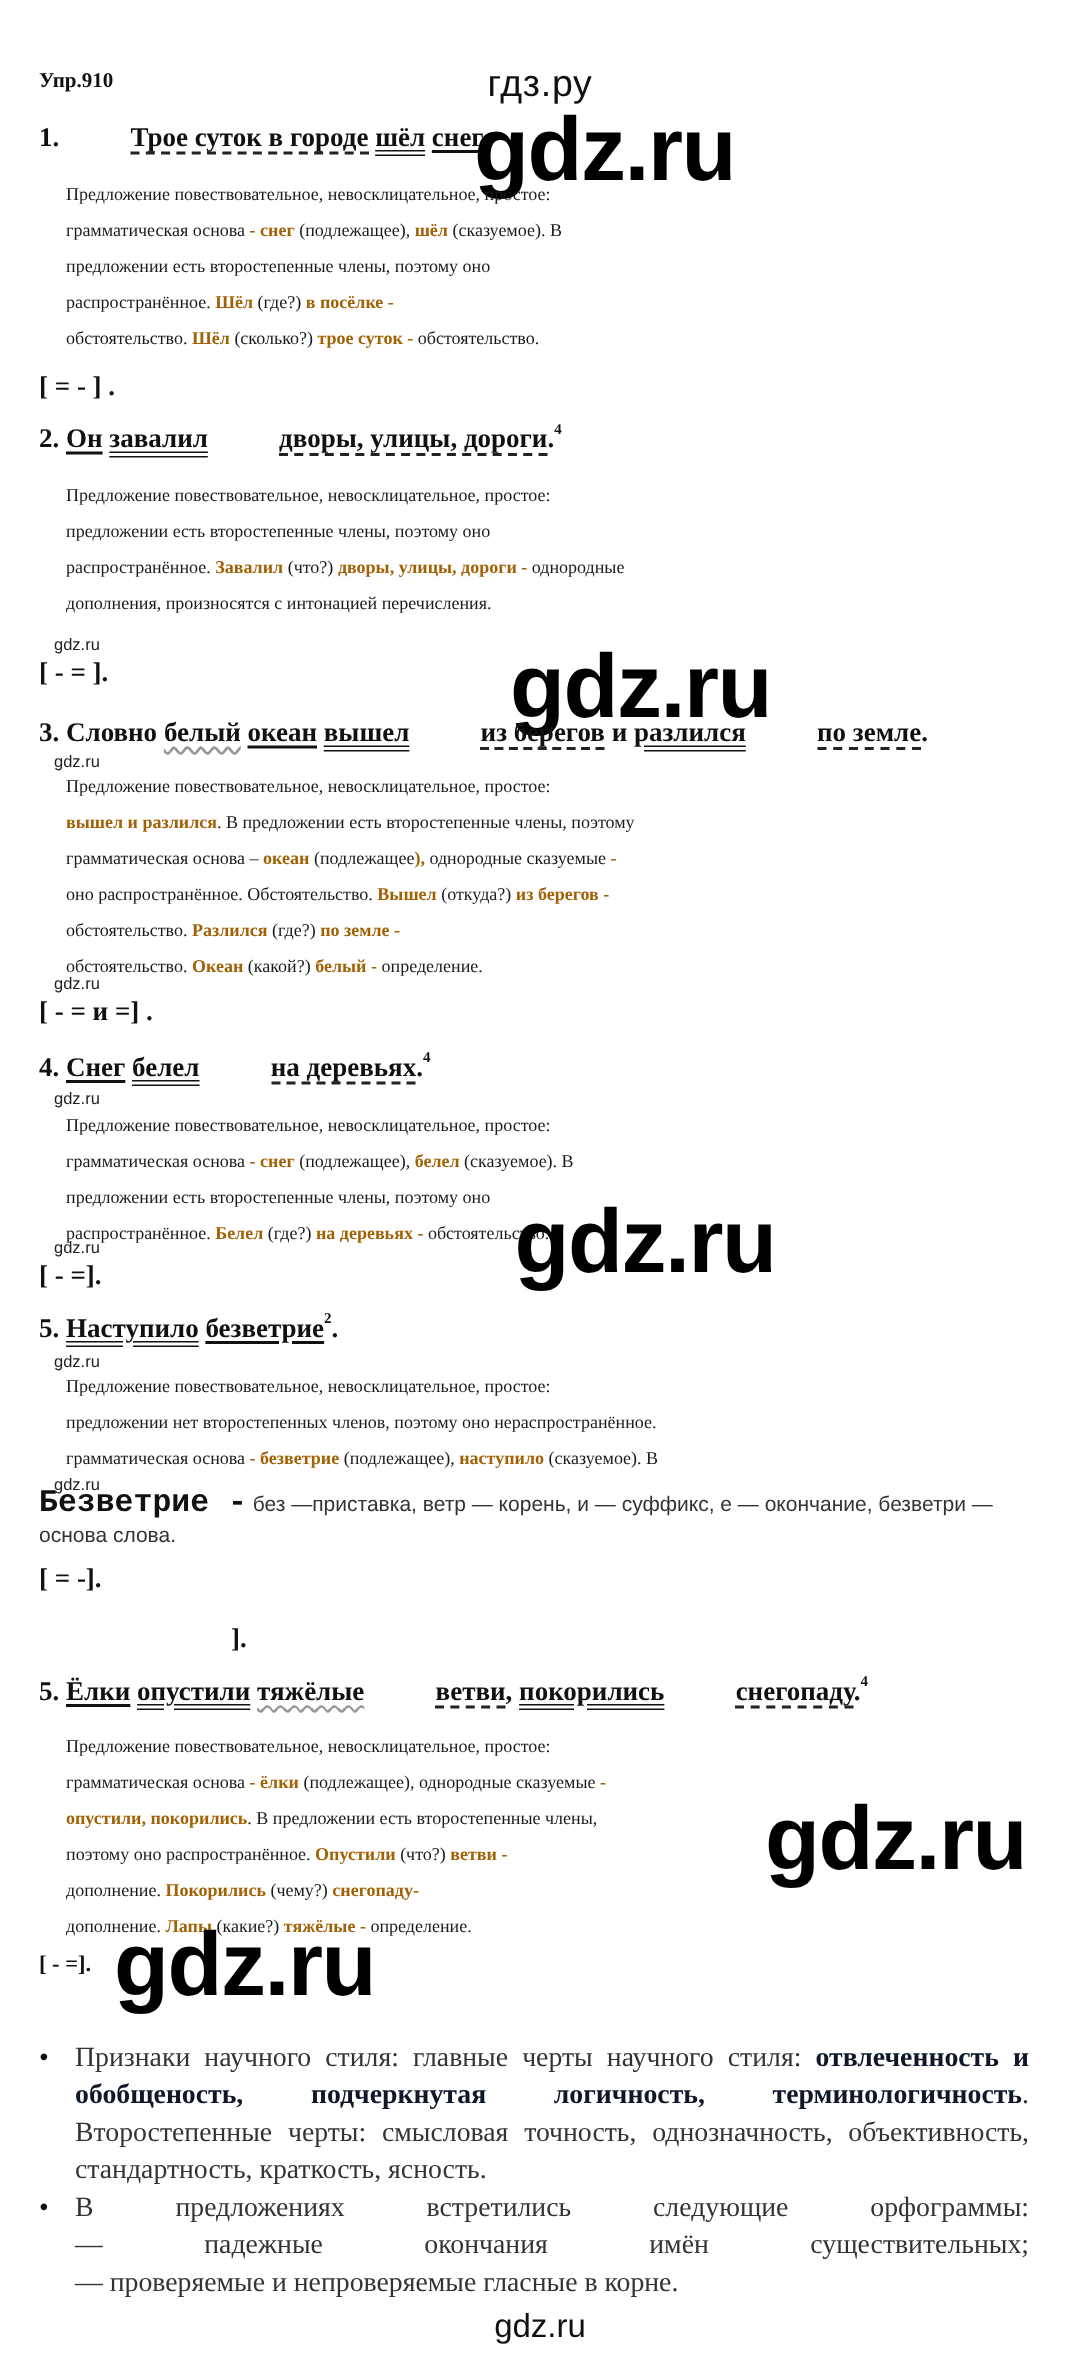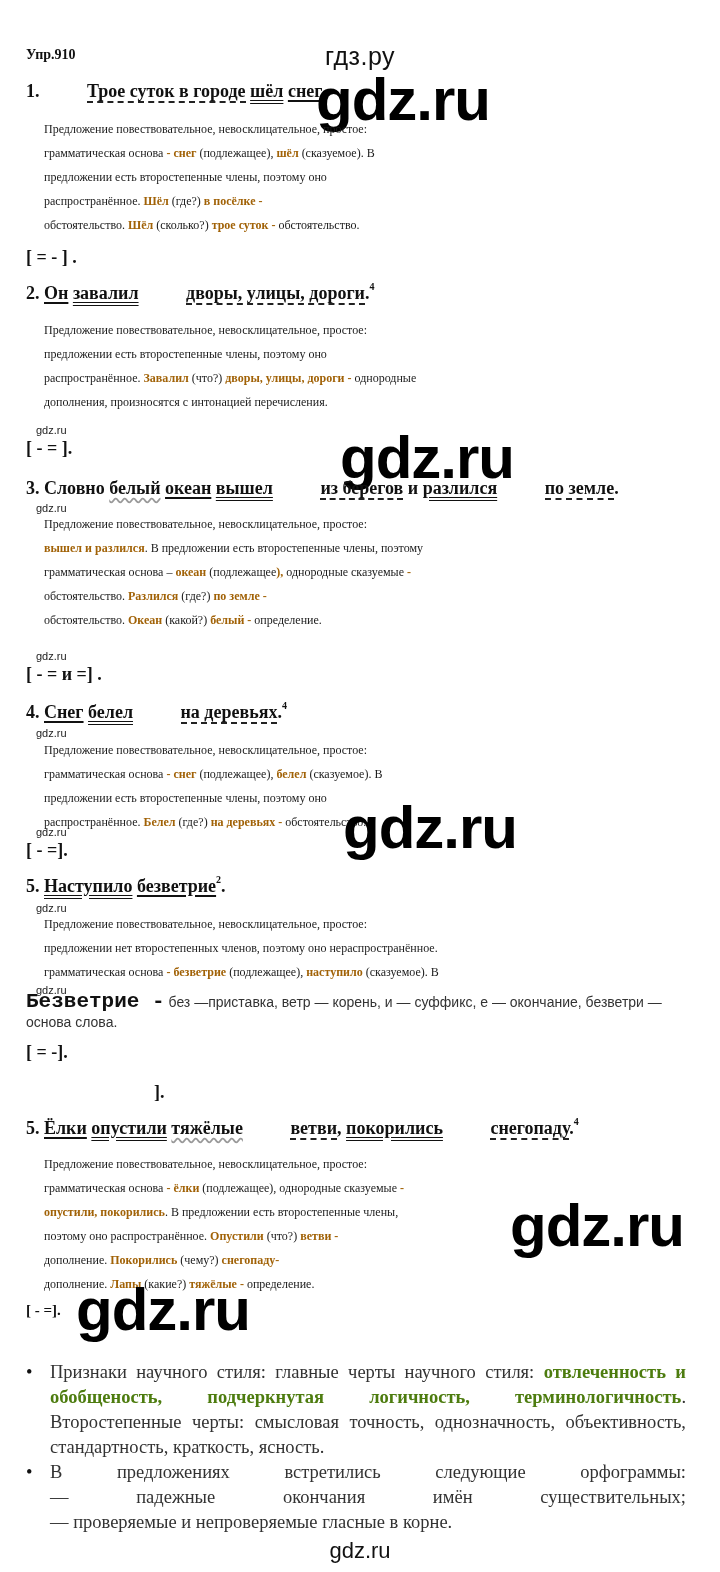--- a/index.html
+++ b/index.html
@@ -48,21 +48,21 @@
     font-family: "Liberation Sans", sans-serif; font-size: 22px; color: #111;
   }
   .bullets {
     position: absolute; left: 26px; top: 1360px; width: 660px;
     font-size: 18.5px; line-height: 25px; color: #333;
   }
   .bullets .item { position: relative; padding-left: 24px; text-align: justify; }
   .bullets .item::before {
     content: "•"; position: absolute; left: 0; top: 0; color: #111;
   }
-  .bullets b { color: #4d7c0f; }
+  .bullets b { color: #0f172a; }
   .line-j { display: block; text-align: justify; text-align-last: justify; }
 </style>
 </head>
 <body>
 
 <div class="site-header">гдз.ру</div>
 <div class="ex-title">Упр.910</div>
 
 <div class="sent" style="top:81px">
   <span>1.</span>
@@ -106,20 +106,21 @@
   <span class="ud">из берегов</span>
   <span>и</span>
   <span class="u2">разлился</span>
   <span class="ud">по земле</span><span>.</span>
 </div>
 <div class="wm-small" style="left:36px;top:502px">gdz.ru</div>
 <div class="para" style="top:512px">
   <div>Предложение повествовательное, невосклицательное, простое:</div>
   <div><span> </span><b>вышел и разлился</b><span>. В предложении есть второстепенные члены, поэтому</span></div>
   <div><span>грамматическая основа – </span><b>океан</b><span> (подлежащее</span><b>),</b><span> однородные сказуемые </span><b>-</b></div>
+  <div><span>оно распространённое. Обстоятельство. </span><b>Вышел</b><span> (откуда?) </span><b>из берегов -</b></div>
   <div><span>обстоятельство. </span><b>Разлился</b><span> (где?) </span><b>по земле -</b></div>
   <div><span>обстоятельство. </span><b>Океан</b><span> (какой?) </span><b>белый -</b><span> определение.</span></div>
 </div>
 <div class="wm-small" style="left:36px;top:650px">gdz.ru</div>
 <div class="scheme" style="top:664px">[   - = и =] .</div>
 
 <div class="sent" style="top:700px">
   <span>4.</span>
   <span class="u1">Снег</span>
   <span class="u2">белел</span>

